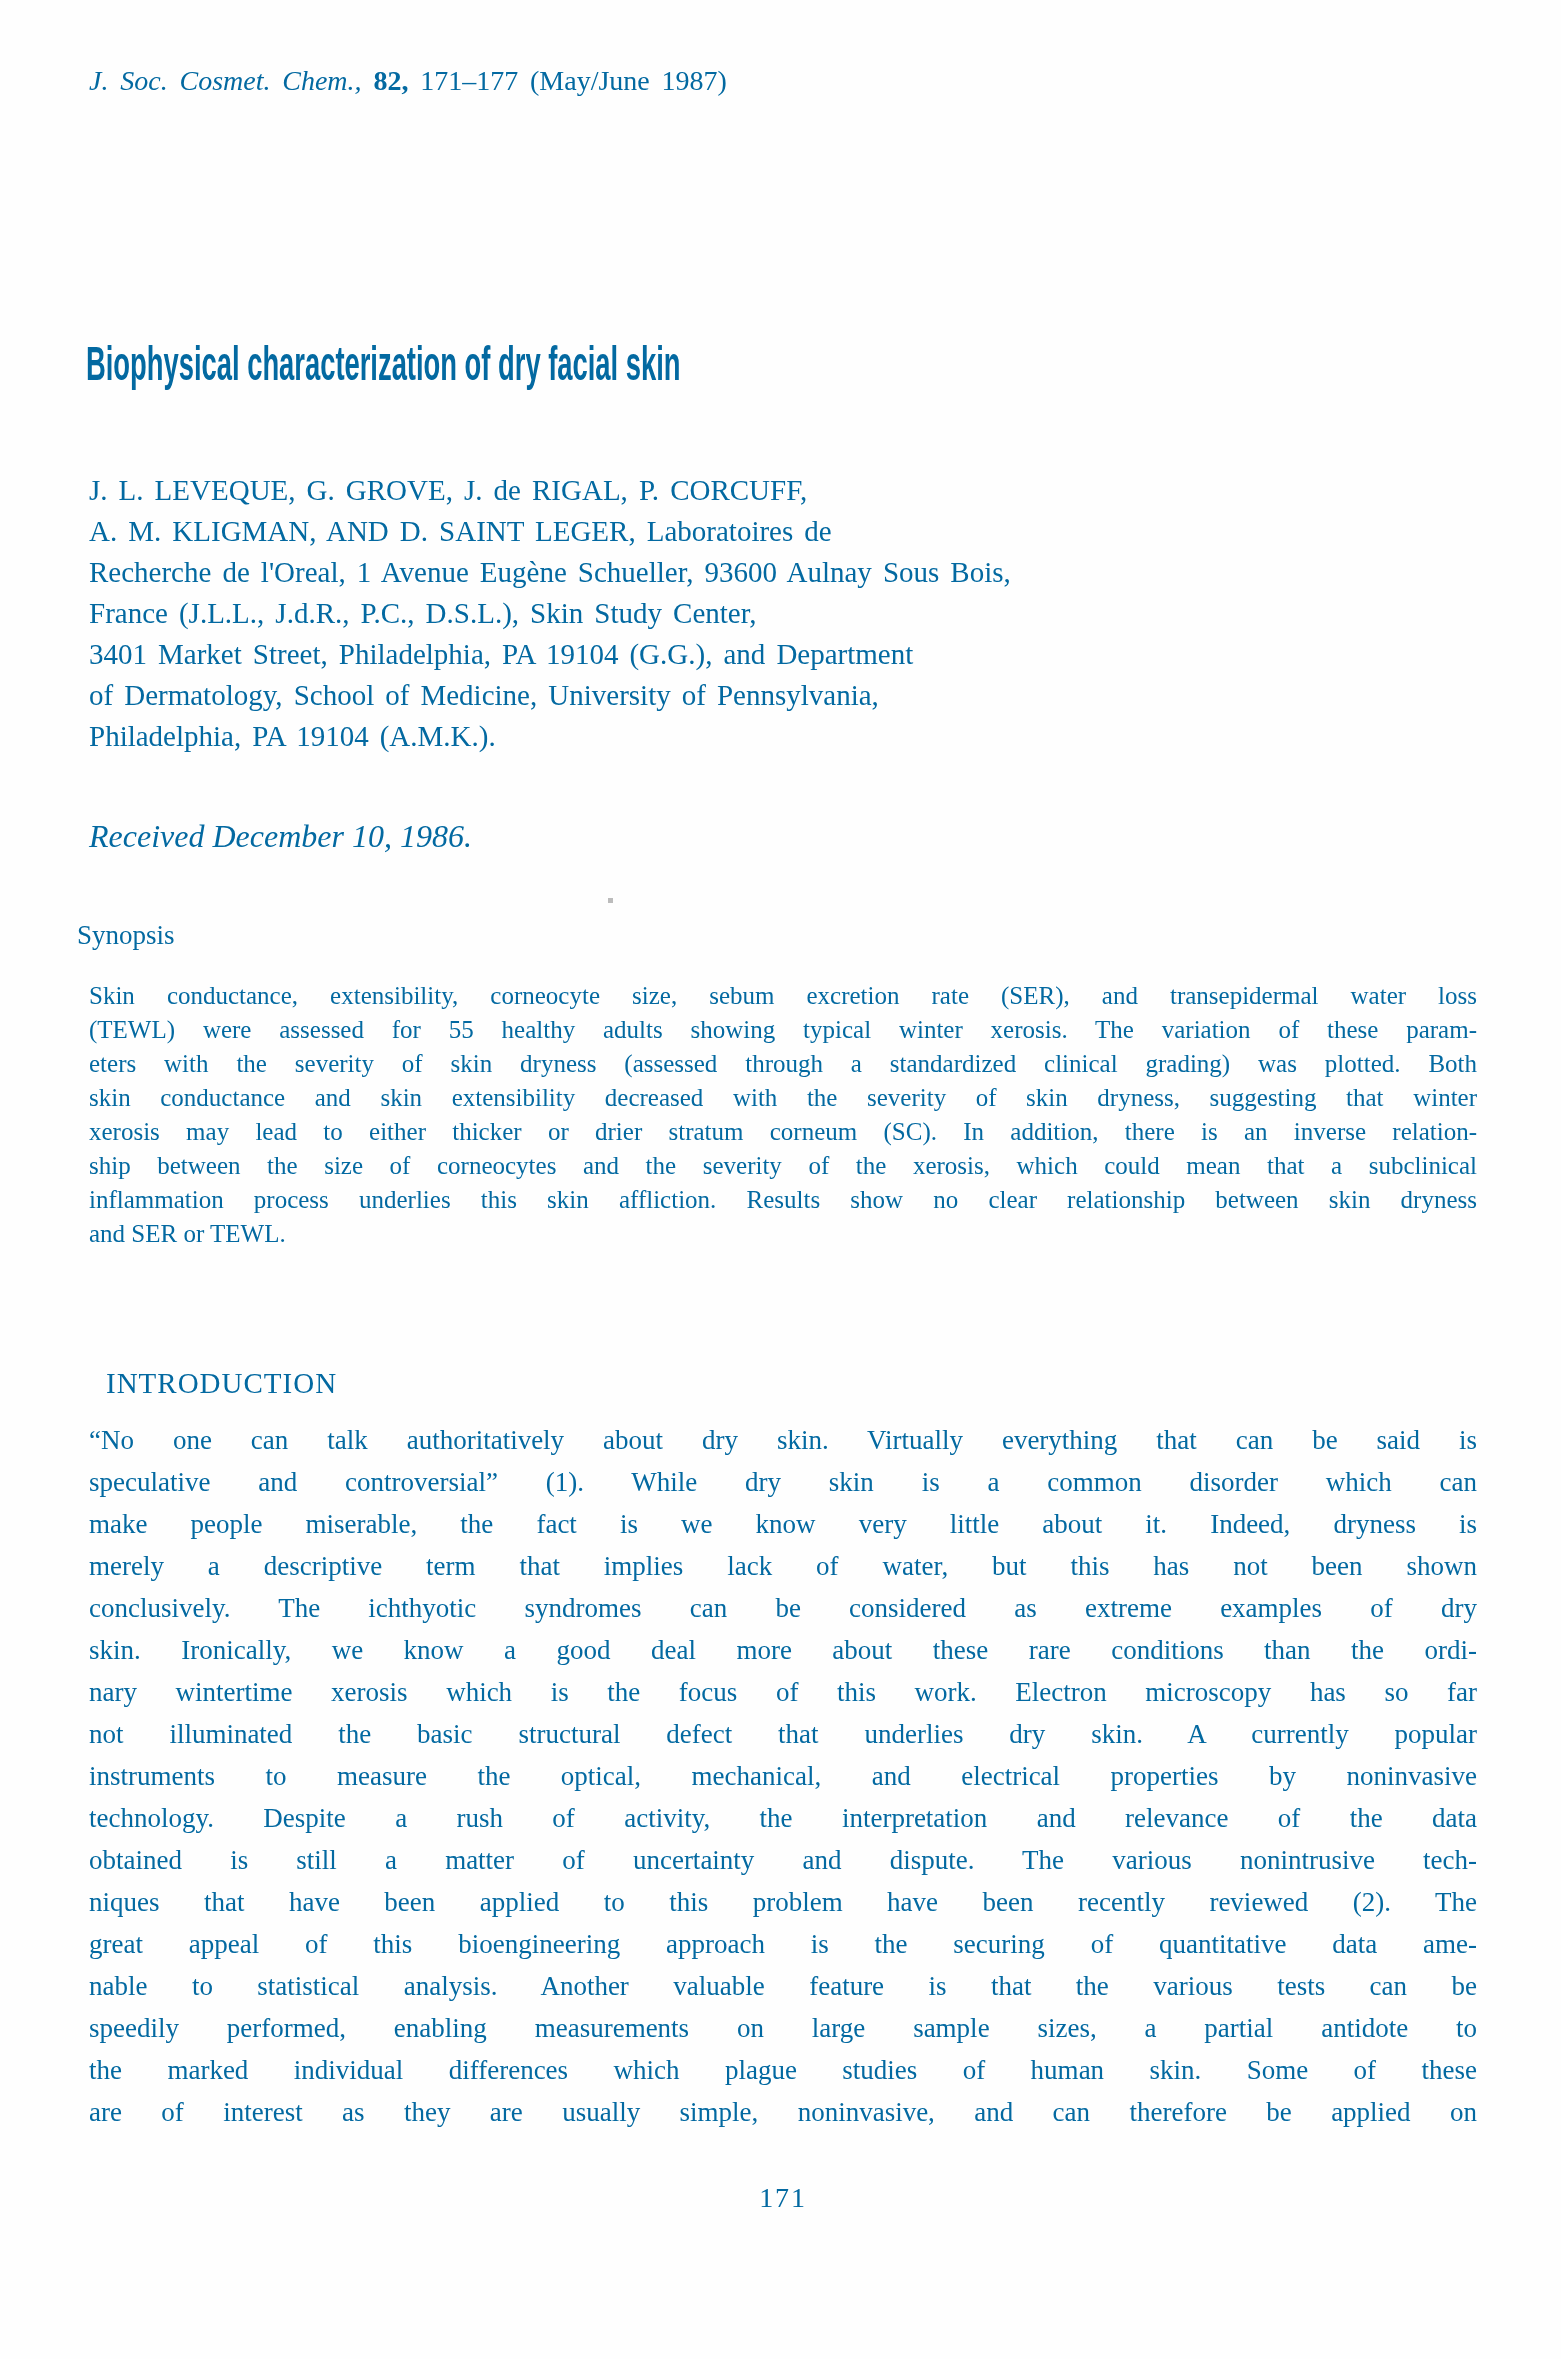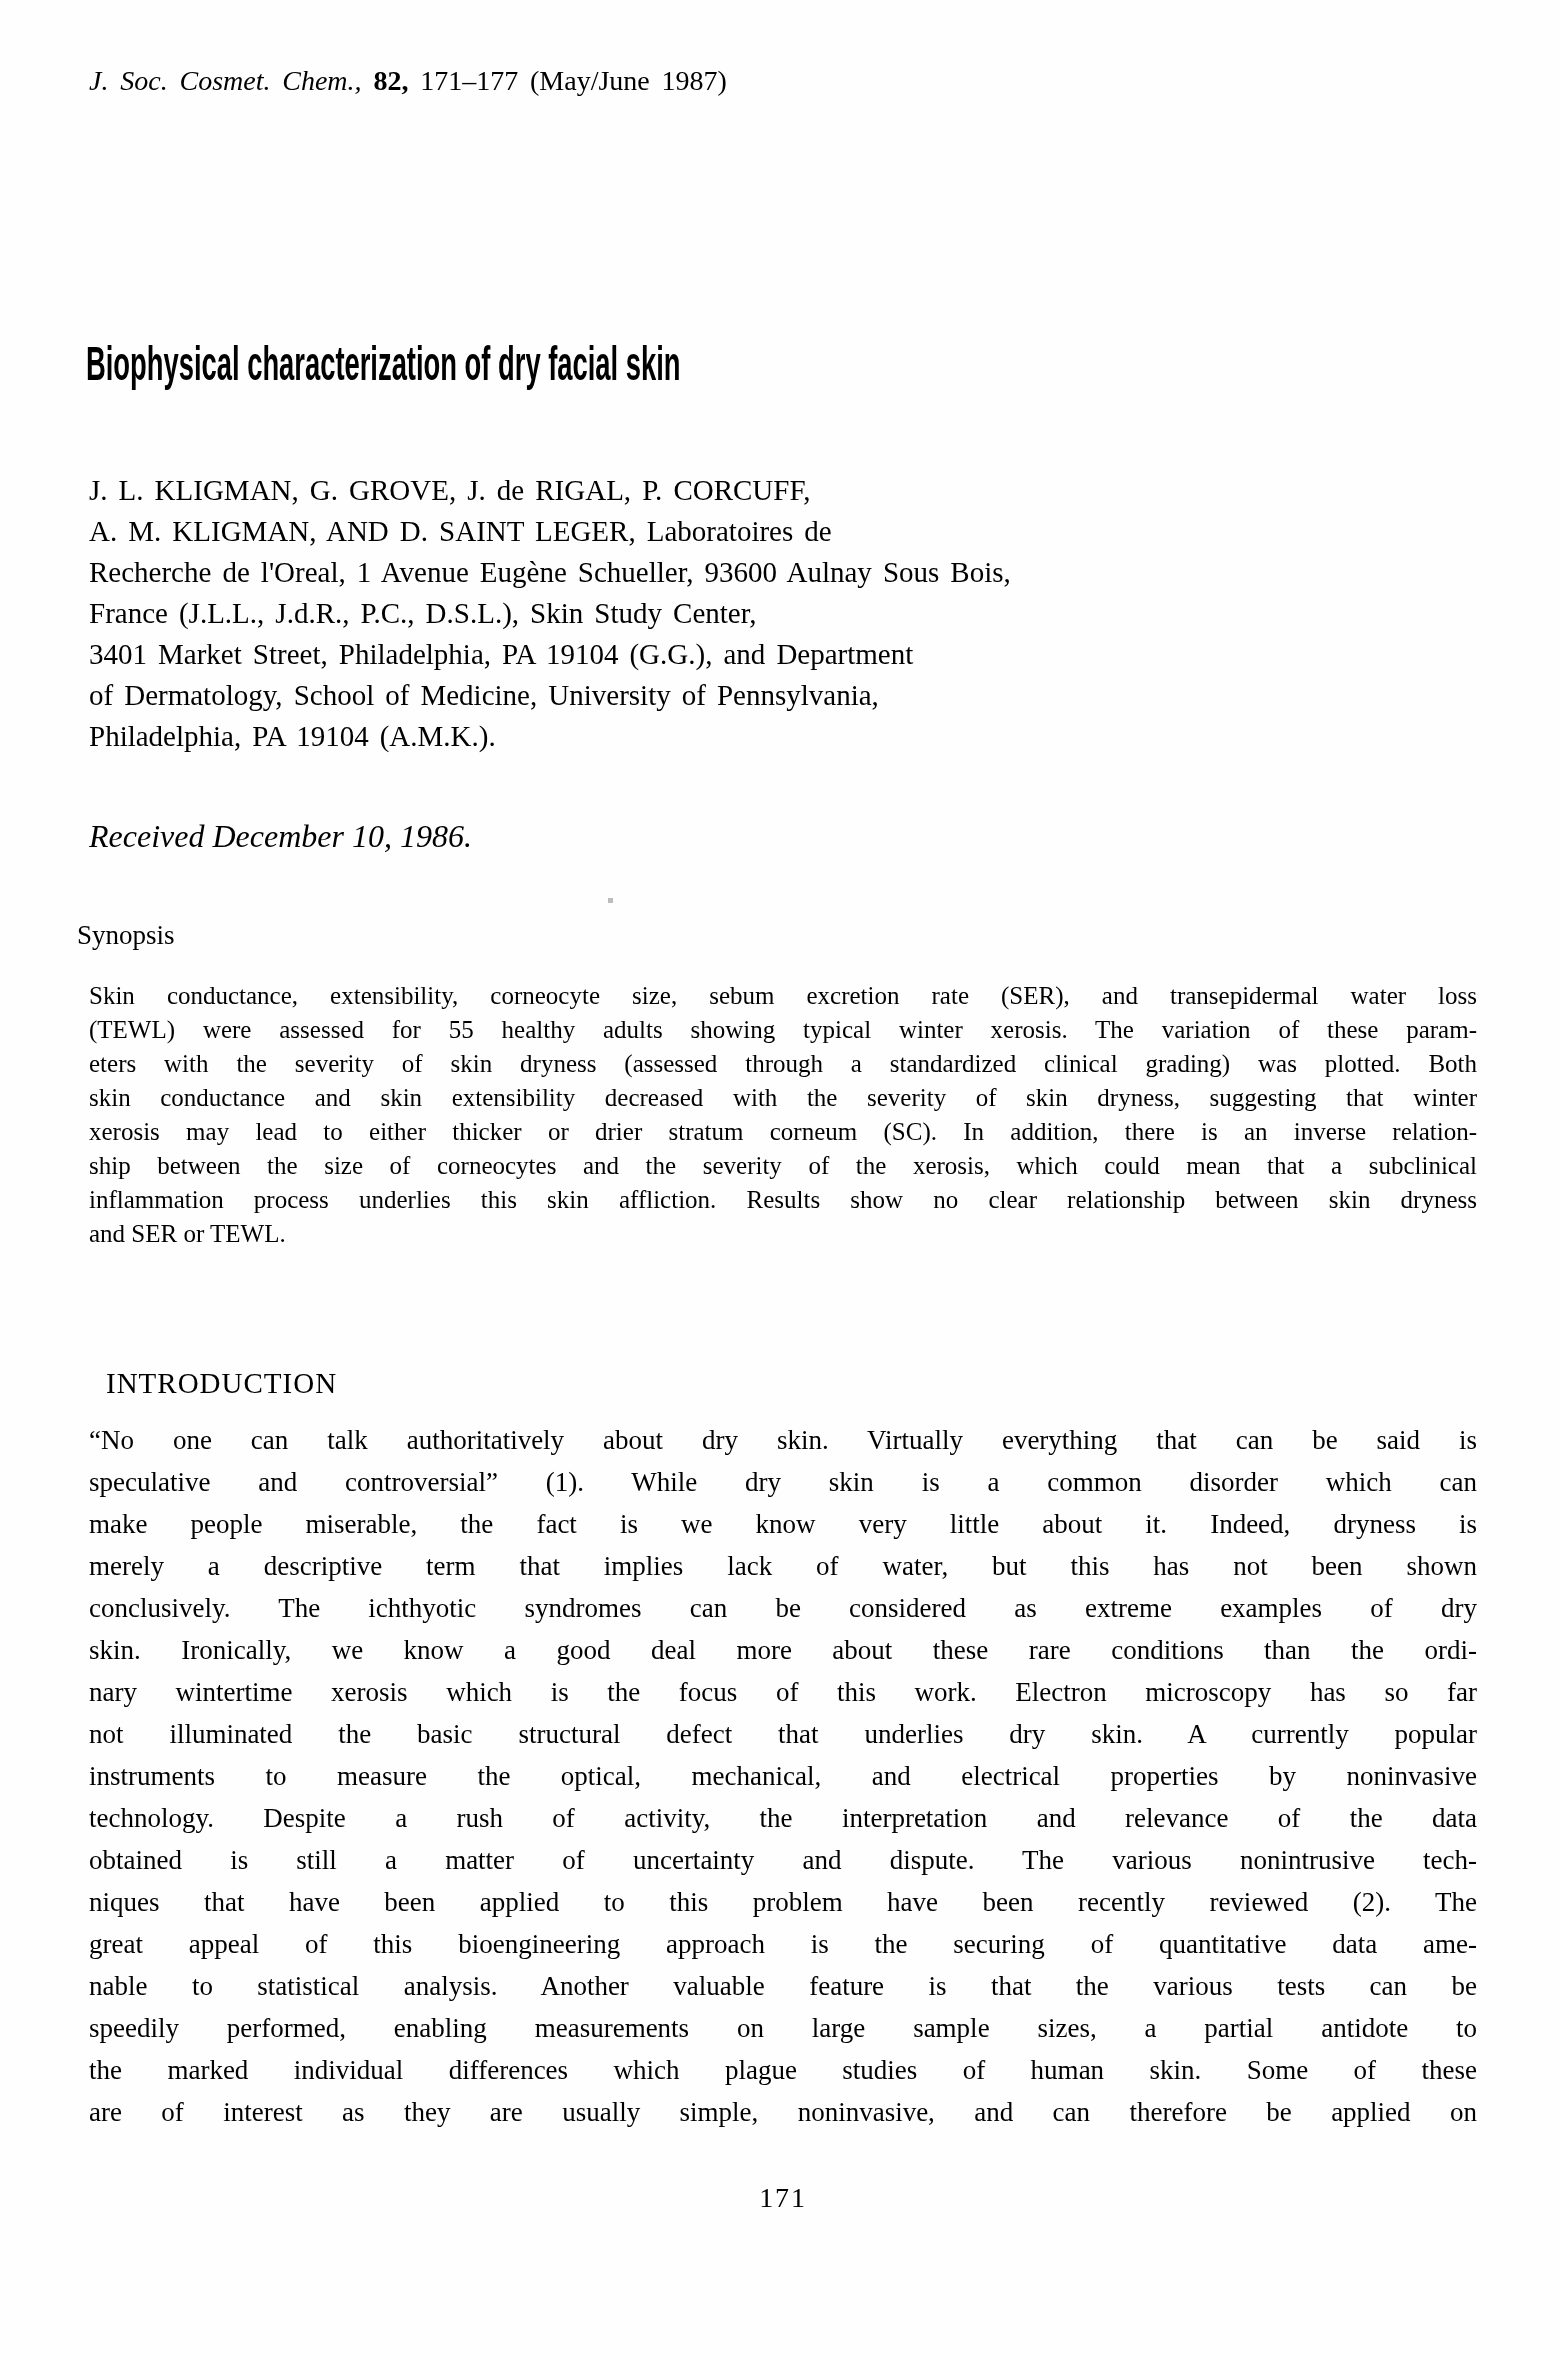--- a/index.html
+++ b/index.html
@@ -6,21 +6,21 @@
     margin: 0;
     padding: 0;
     background: #e8e8e8;
   }
   .page {
     position: relative;
     width: 1562px;
     height: 2359px;
     margin: 0 auto;
     background: #fefefe;
-    color: #000000;
+    color: #0369a1;
     font-family: "Liberation Serif", serif;
     overflow: hidden;
   }
   .citation {
     position: absolute;
     left: 89px;
     top: 65px;
     font-size: 28px;
     word-spacing: 4.8px;
     white-space: nowrap;
@@ -127,21 +127,21 @@
     <span class="it">J. Soc. Cosmet. Chem.,</span>
     <span class="vol">82,</span>
     <span>171–177 (May/June 1987)</span>
   </div>
 
   <h1 class="title">
     <span class="condense">Biophysical characterization of dry facial skin</span>
   </h1>
 
   <div class="authors">
-    <div class="a-line">J. L. KLIGMAN, G. GROVE, J. de RIGAL, P. CORCUFF,</div>
+    <div class="a-line">J. L. LEVEQUE, G. GROVE, J. de RIGAL, P. CORCUFF,</div>
     <div class="a-line"><span>A. M. KLIGMAN, AND D. SAINT LEGER, </span><span class="it">Laboratoires de</span></div>
     <div class="a-line it">Recherche de l'Oreal, 1 Avenue Eugène Schueller, 93600 Aulnay Sous Bois,</div>
     <div class="a-line it">France (J.L.L., J.d.R., P.C., D.S.L.), Skin Study Center,</div>
     <div class="a-line it">3401 Market Street, Philadelphia, PA 19104 (G.G.), and Department</div>
     <div class="a-line it">of Dermatology, School of Medicine, University of Pennsylvania,</div>
     <div class="a-line it">Philadelphia, PA 19104 (A.M.K.).</div>
   </div>
 
   <div class="received">Received December 10, 1986.</div>
 

